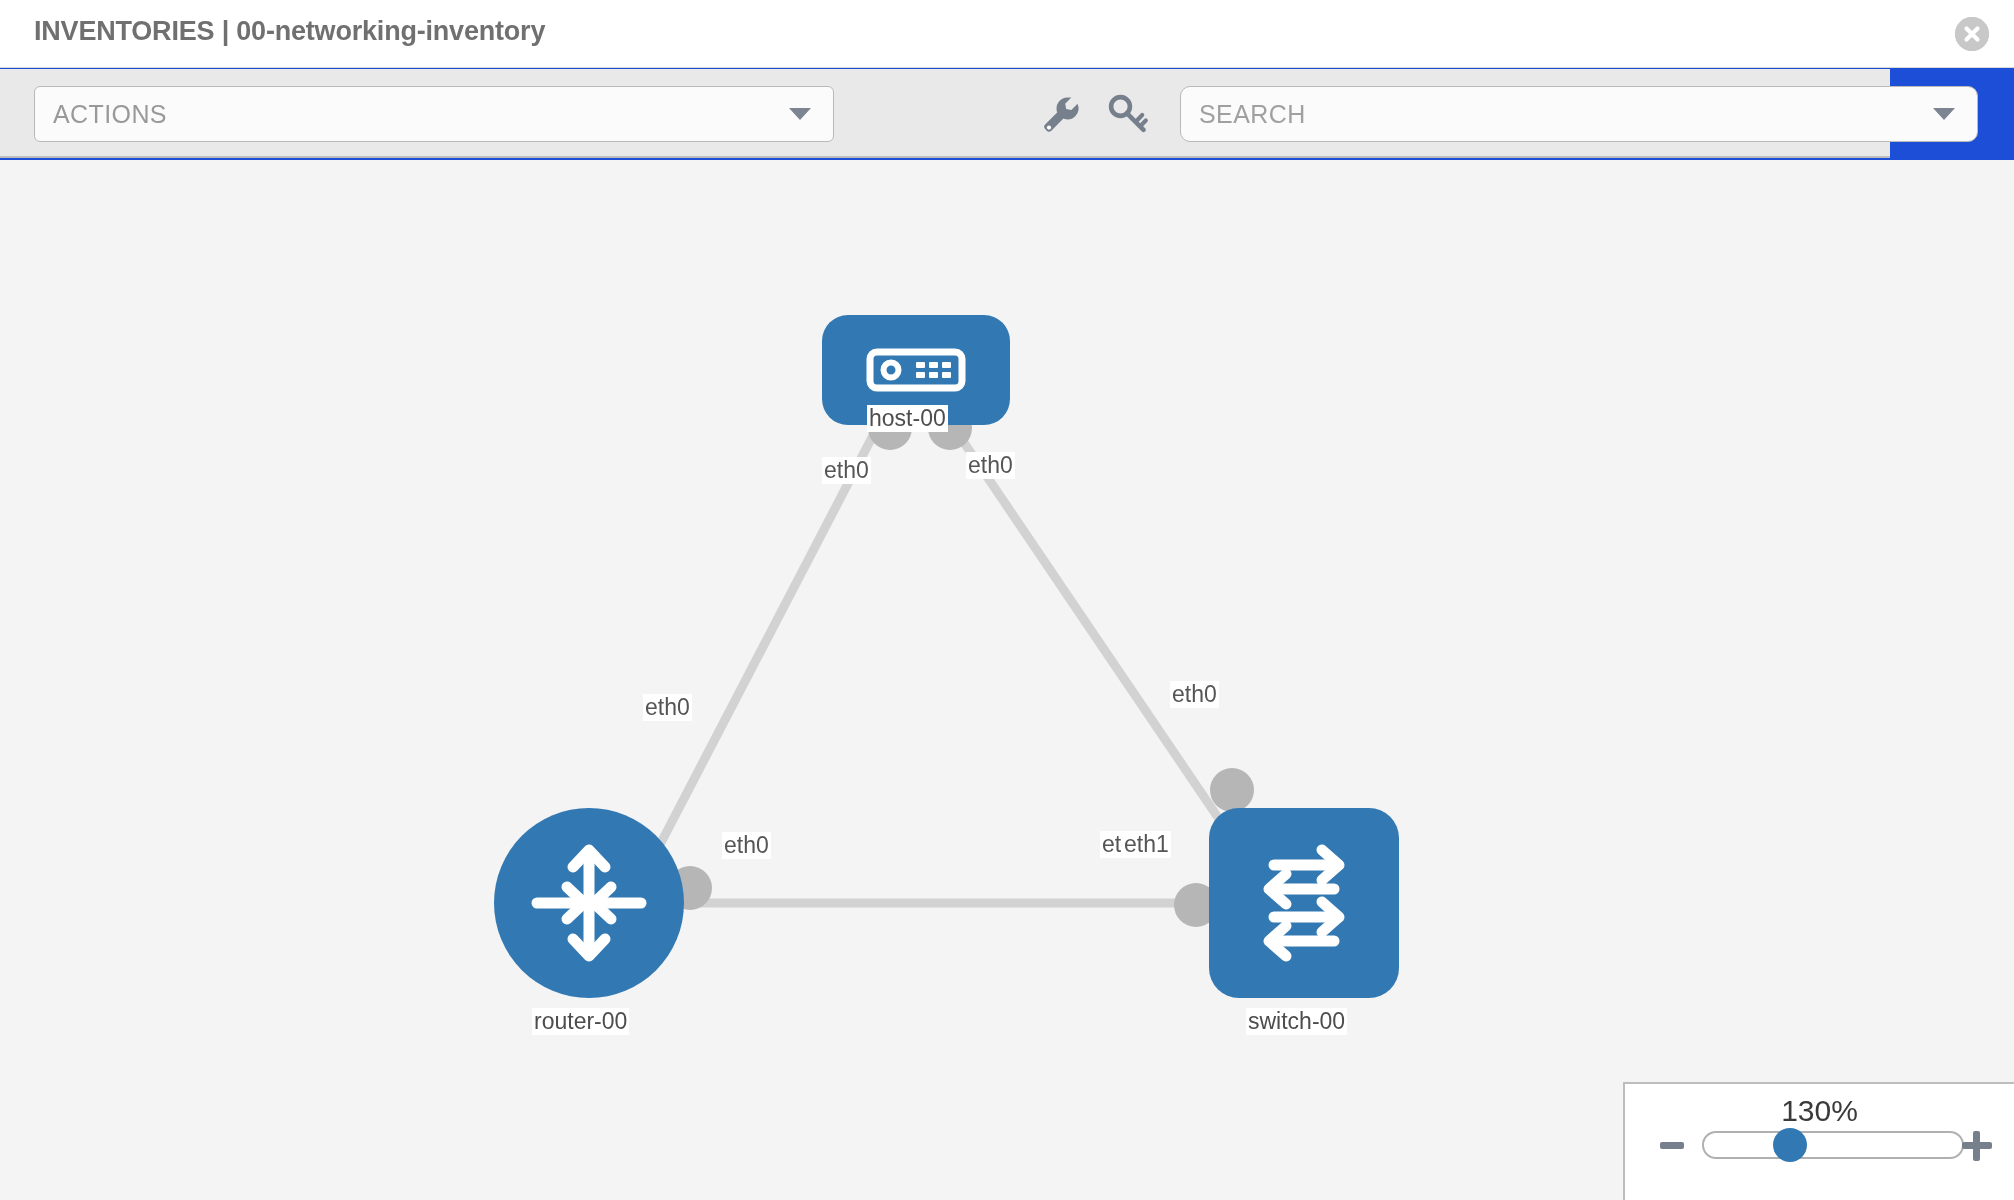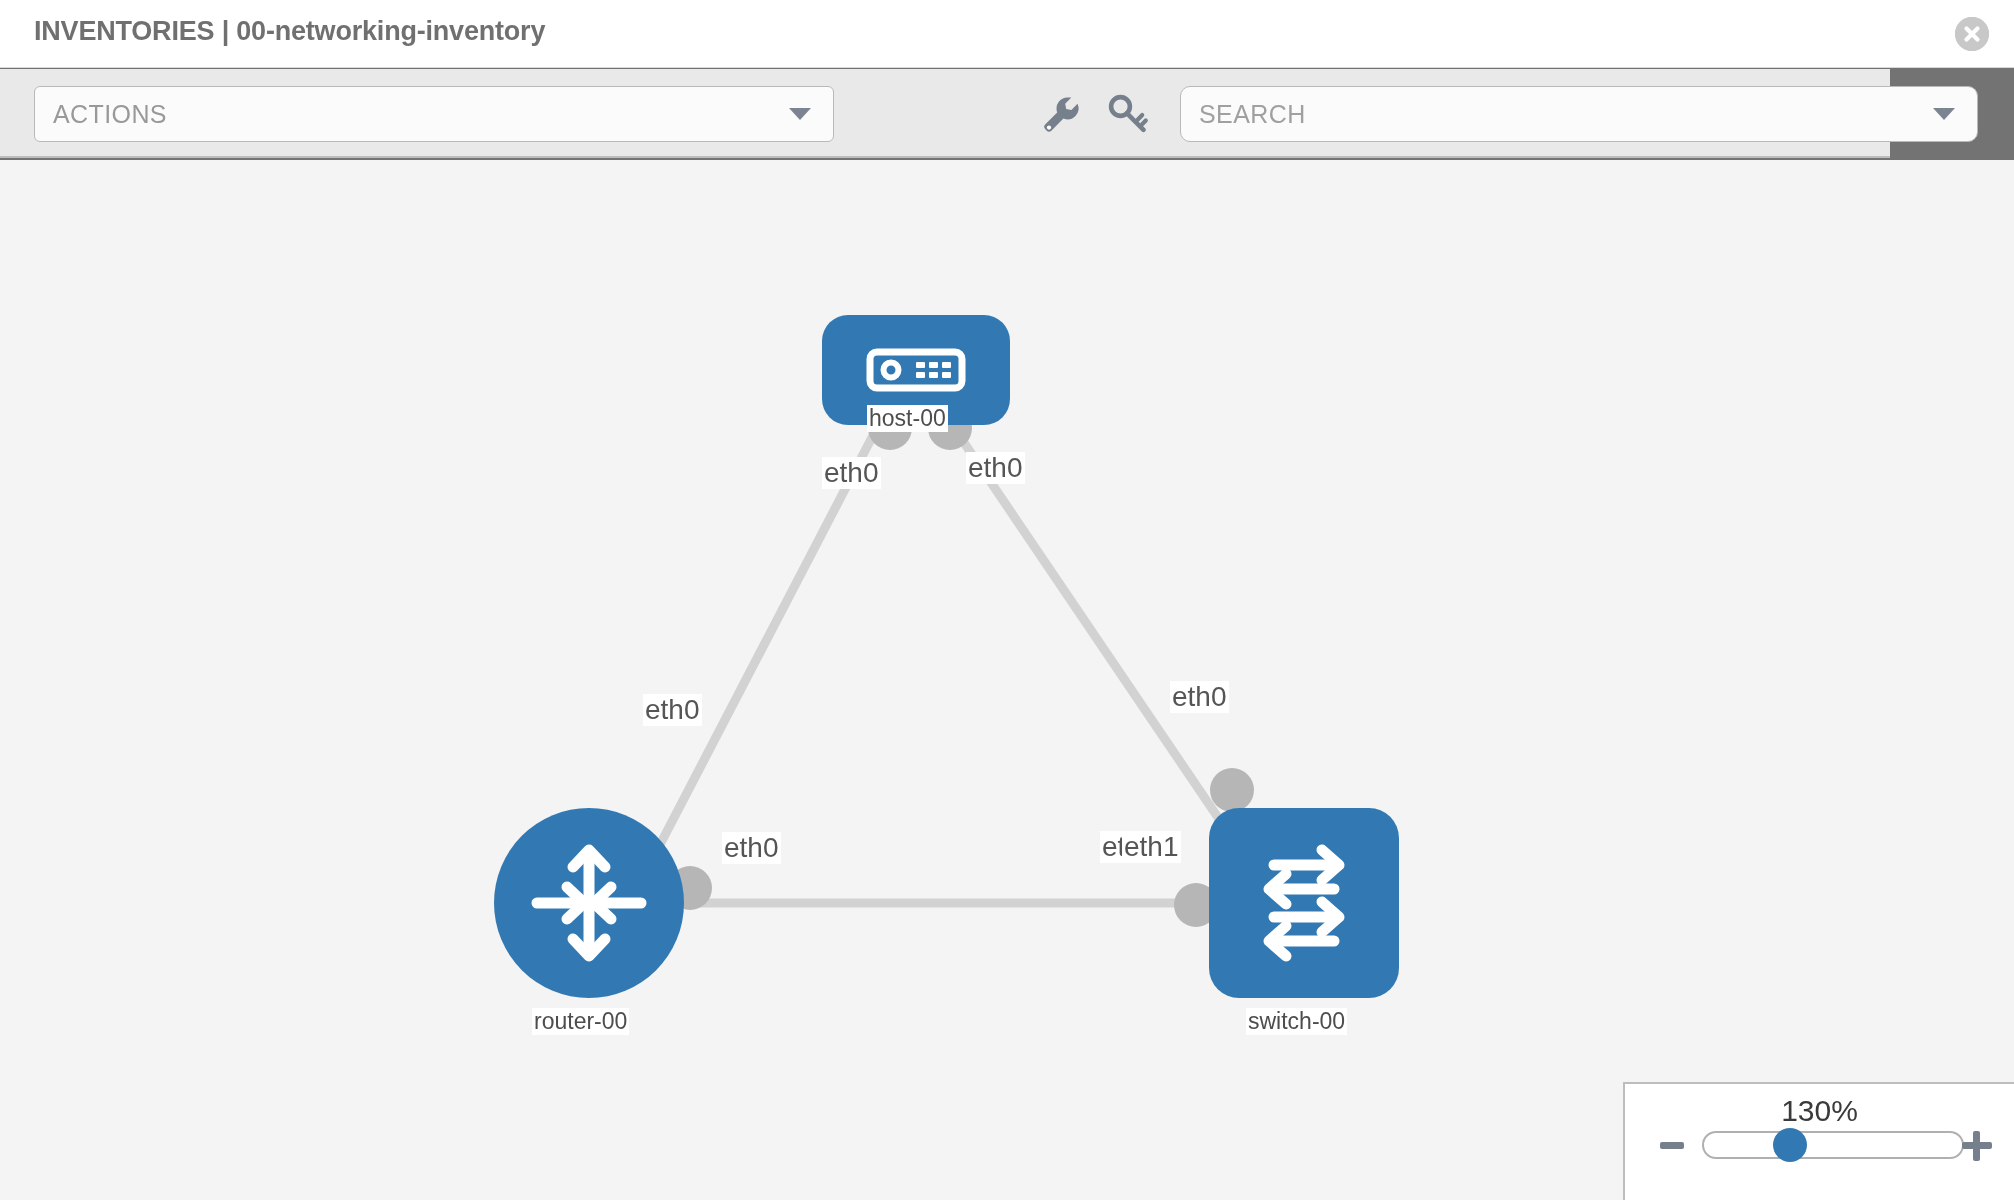--- a/index.html
+++ b/index.html
@@ -4,21 +4,21 @@
 <style>
   * { box-sizing: border-box; }
   html, body {
     margin: 0; padding: 0;
     width: 2014px; height: 1200px;
     overflow: hidden;
     background: #ffffff;
     font-family: "Liberation Sans", sans-serif;
   }
 
-  #app { position: relative; width: 2014px; height: 1200px; background: #737373; }
+  #app { position: relative; width: 2014px; height: 1200px; background: #1d4ed8; }
 
   
   .header {
     position: absolute; left: 0; top: 0; width: 2014px; height: 68px;
     background: #ffffff;
     border-bottom: 1px solid #d8d8d8;
   }
   .header-title {
     position: absolute; left: 34px; top: 16px;
     font-size: 27px; font-weight: bold; color: #707070;
@@ -105,21 +105,21 @@
   #node-router { left: 494px; top: 648px; }
   #node-router .node-shape { width: 190px; height: 190px; border-radius: 50%; }
   #node-router .node-label { left: 38px; top: 200px; text-align: right; }
   
   #node-switch { left: 1209px; top: 648px; }
   #node-switch .node-shape { width: 190px; height: 190px; border-radius: 30px; }
   #node-switch .node-label { left: 37px; top: 200px; }
 
   .edge-label {
     position: absolute;
-    font-size: 28px; color: #555555;
+    font-size: 23px; color: #555555;
     background: #ffffff;
     white-space: nowrap; padding: 0 2px;
   }
 
   
   .zoom-panel {
     position: absolute; left: 1623px; top: 1082px;
     width: 391px; height: 118px;
     background: #ffffff;
     border: 2px solid #bdbdbd;

